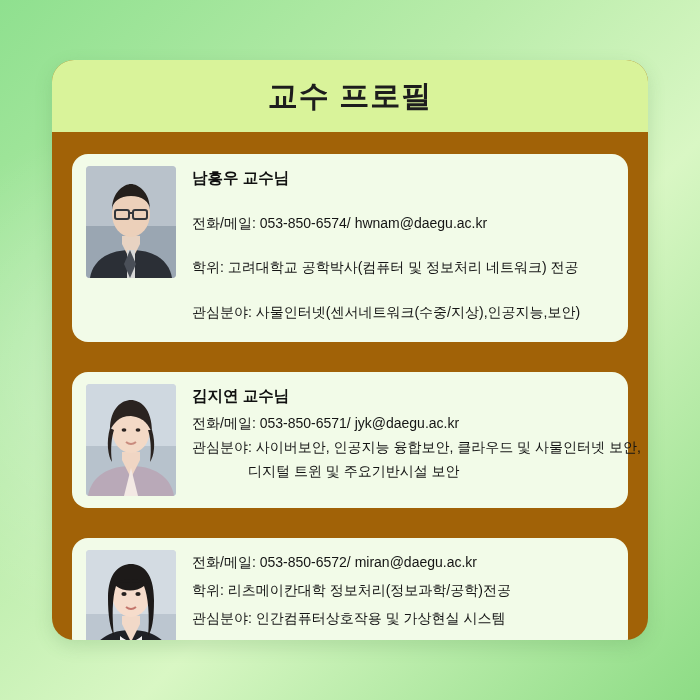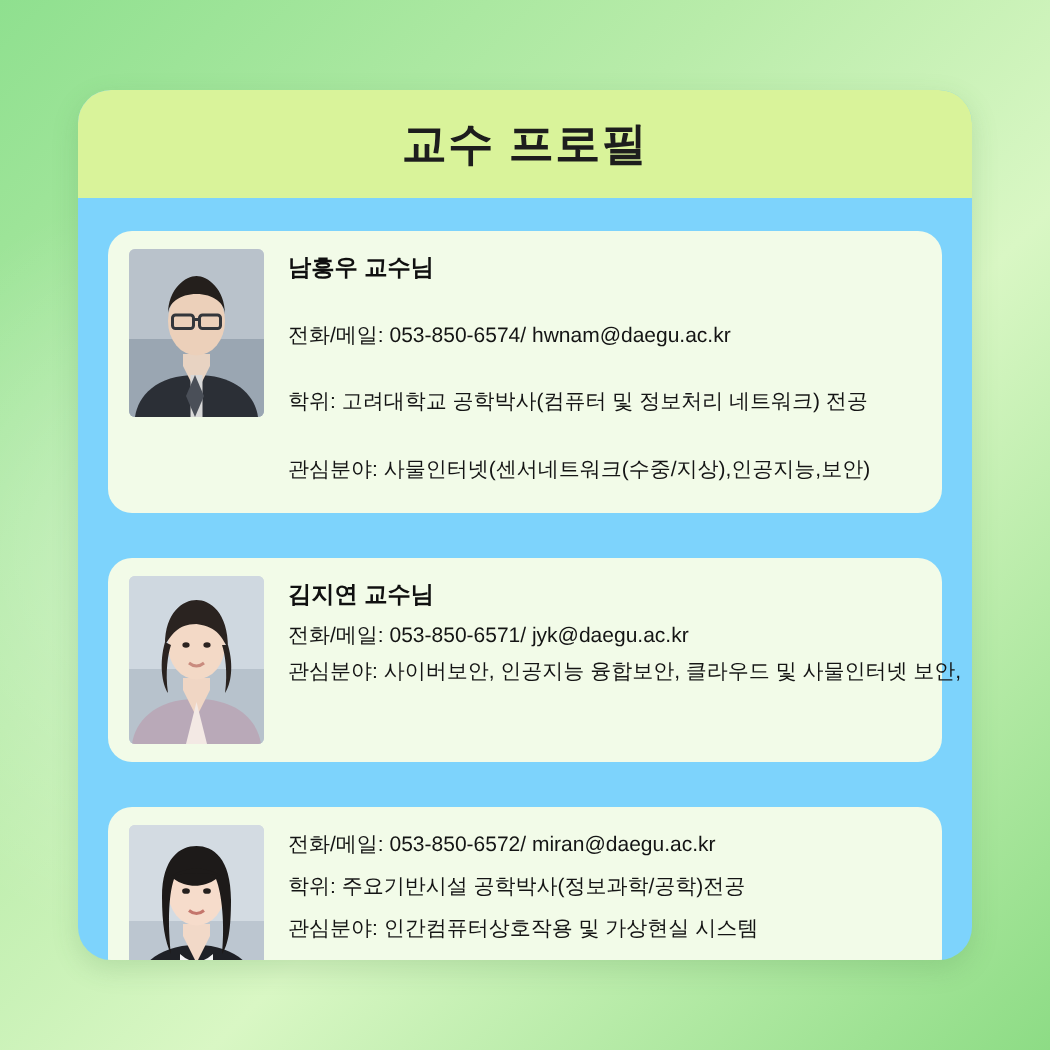--- a/index.html
+++ b/index.html
@@ -17,21 +17,21 @@
     position: absolute;
     left: -120px; top: 120px;
     width: 520px; height: 520px;
     background: radial-gradient(circle at 50% 50%, rgba(255,255,255,0.35), rgba(255,255,255,0) 70%);
     pointer-events: none;
   }
   #card {
     position: absolute;
     left: 52px; top: 60px;
     width: 596px; height: 580px;
-    background: #7dd3fc;
+    background: #a16207;
     border-radius: 22px;
     box-shadow: 0 6px 18px rgba(60,120,60,0.18);
     overflow: hidden;
   }
   #card-header {
     height: 72px;
     background: #d9f39a;
     display: flex;
     align-items: center;
     justify-content: center;
@@ -144,20 +144,23 @@
           <path d="M66 46 C70 60 68 72 64 78 C66 64 64 52 62 46 Z" fill="#2a2320"></path>
           <ellipse cx="38" cy="46" rx="2.4" ry="1.8" fill="#2b2320"></ellipse>
           <ellipse cx="52" cy="46" rx="2.4" ry="1.8" fill="#2b2320"></ellipse>
           <path d="M40 58 Q45 62 50 58" stroke="#c98b7e" stroke-width="2" fill="none"></path>
         </svg>
       </div>
       <div class="info">
         <div class="prof-name">김지연 교수님</div>
         <div class="prof-line">전화/메일: 053-850-6571/ jyk@daegu.ac.kr</div>
         <div class="prof-line">관심분야: 사이버보안, 인공지능 융합보안, 클라우드 및 사물인터넷 보안,</div>
+        <div class="prof-line">
+            <span class="cont">디지털 트윈 및 주요기반시설 보안</span>
+          </div>
       </div>
     </div>
 
     <div class="profile p3">
       <div class="photo">
         <svg viewBox="0 0 90 112" preserveAspectRatio="none" aria-hidden="true">
           <rect x="0" y="0" width="90" height="112" fill="#d3dbe2"></rect>
           <rect x="0" y="64" width="90" height="48" fill="#bcc6d0"></rect>
           <path d="M45 80 C16 80 4 98 2 112 L88 112 C86 98 74 80 45 80 Z" fill="#1f2126"></path>
           <path d="M36 74 L45 92 L54 74 L54 66 L36 66 Z" fill="#f2d9c8"></path>
@@ -165,19 +168,19 @@
           <ellipse cx="45" cy="44" rx="19" ry="23" fill="#f6dccb"></ellipse>
           <path d="M22 48 C22 22 34 14 45 14 C56 14 68 22 68 50 C68 70 66 80 62 86 C64 66 62 46 58 36 C50 42 38 42 30 36 C26 48 26 68 28 86 C24 78 22 66 22 48 Z" fill="#1d1a19"></path>
           <path d="M28 34 Q45 24 62 34 Q45 30 28 34 Z" fill="#1d1a19"></path>
           <ellipse cx="38" cy="44" rx="2.6" ry="1.9" fill="#25201e"></ellipse>
           <ellipse cx="52" cy="44" rx="2.6" ry="1.9" fill="#25201e"></ellipse>
           <path d="M40 57 Q45 61 50 57" stroke="#c4766c" stroke-width="2" fill="none"></path>
         </svg>
       </div>
       <div class="info">
         <div class="prof-line">전화/메일: 053-850-6572/ miran@daegu.ac.kr</div>
-        <div class="prof-line">학위:  주요기반시설 공학박사(정보과학/공학)전공</div>
+        <div class="prof-line">학위:  리츠메이칸대학 정보처리(정보과학/공학)전공</div>
         <div class="prof-line">관심분야: 인간컴퓨터상호작용 및 가상현실 시스템</div>
       </div>
     </div>
 
   </div>
 </div>
 
 </body></html>

